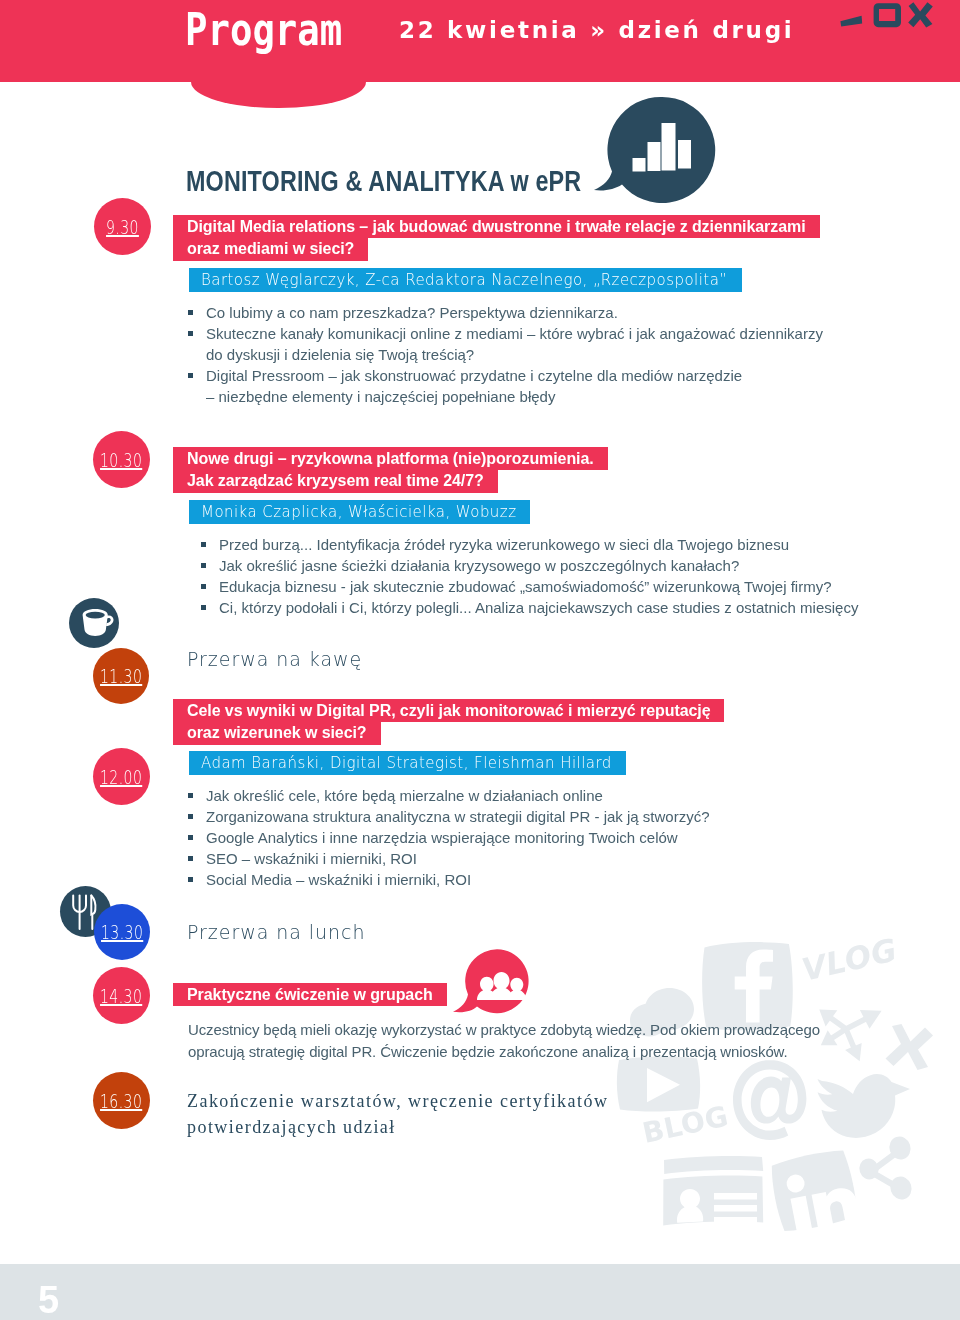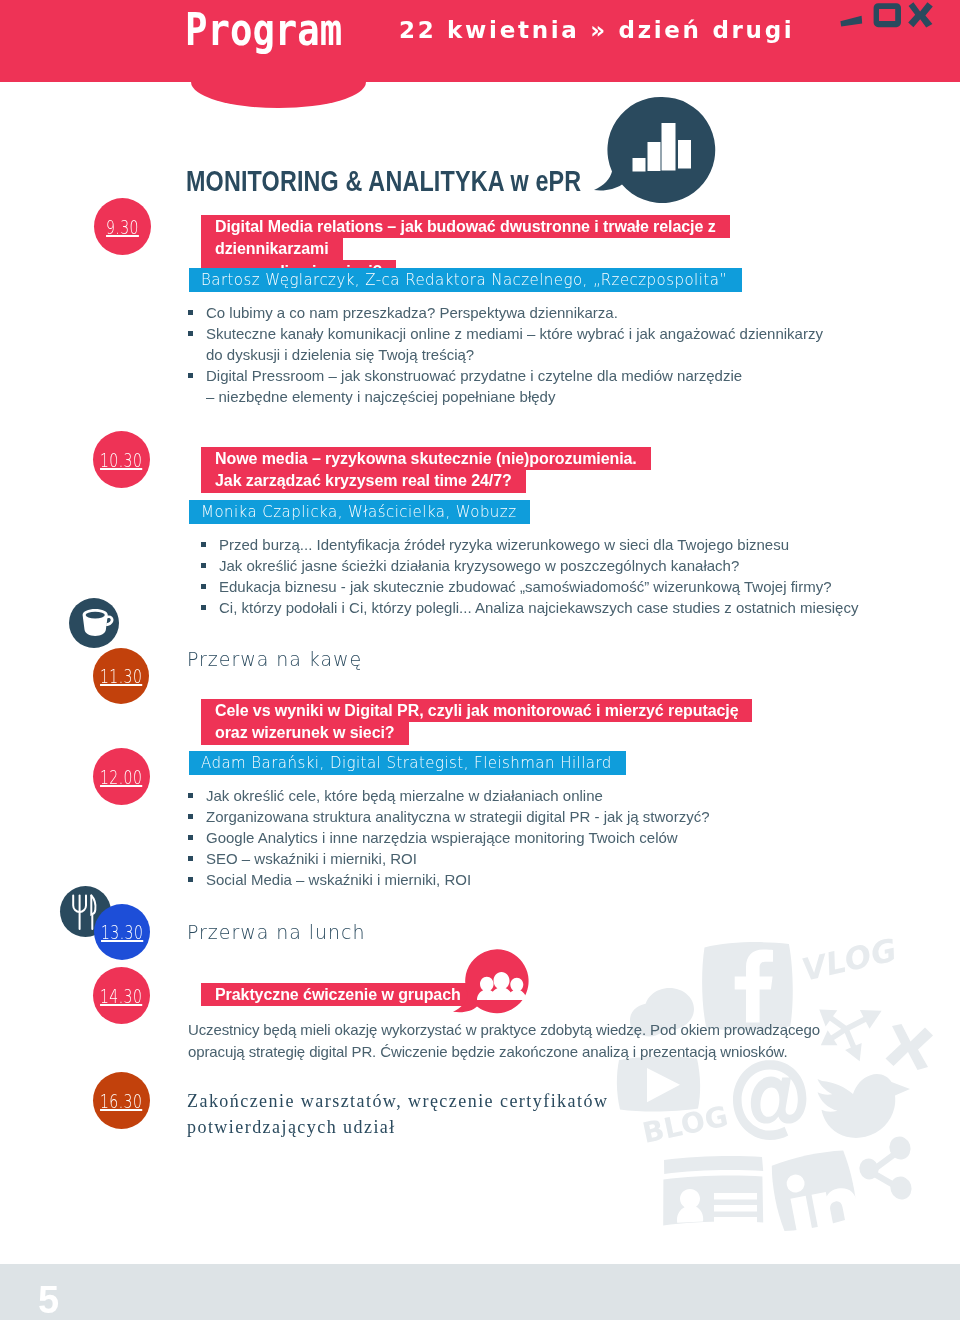--- a/index.html
+++ b/index.html
@@ -37,21 +37,21 @@
   .tcircle span { font-size:20px; line-height:1; transform:scaleX(0.70); display:inline-block;
                   font-weight:300; letter-spacing:0.6px; }
   .dcircle { position:absolute; border-radius:50%; background:#2a4a5e; }
 
   
   .sec-head { position:absolute; color:#2a4a5e; font-weight:bold; font-size:29px; line-height:29px;
               letter-spacing:0.2px; transform:scaleX(0.805); transform-origin:left top; white-space:nowrap; }
 
   
   .hl { position:absolute; font-size:0; }
-  .hl .ln { display:block; color:#fff; font-weight:bold; font-size:16px; letter-spacing:-0.08px; line-height:22.6px;margin-left:28px; }
+  .hl .ln { display:block; color:#fff; font-weight:bold; font-size:16px; letter-spacing:-0.08px; line-height:22.6px; }
   .hl .ln i { font-style:normal; background:#ee3356; padding:3.3px 14px 3.3px 14px; box-decoration-break:clone;
               -webkit-box-decoration-break:clone; }
   .spk { position:absolute; }
   .spk .ln { display:block; font-size:15px; letter-spacing:.45px; line-height:21px; color:#fff;margin-left:16px; }
   .spk .ln i { font-style:normal; background:#0f9ddb; padding:2.6px 14px 2.6px 12px; }
 
   
   .blist { position:absolute; color:#49616e; font-size:15px; line-height:20.9px; }
   .blist .b { position:relative; padding-left:18px; }
   .blist .b:before { content:""; position:absolute; left:0; top:7px; width:5px; height:5px; background:#2a4a5e; }
@@ -185,21 +185,21 @@
     <div class="b">
         <span>Digital Pressroom – jak skonstruować przydatne i czytelne dla mediów narzędzie</span>
         <span class="cont">– niezbędne elementy i najczęściej popełniane błędy</span>
       </div>
   </div>
 
   <div class="tcircle" style="left:93px;top:431px;width:57px;height:57px">
     <span class="hand">10.30</span>
   </div>
   <div class="hl" style="left:173px;top:448px;width:650px">
-    <span class="ln"><i>Nowe media – ryzykowna skutecznie (nie)porozumienia.</i></span>
+    <span class="ln"><i>Nowe drugi – ryzykowna platforma (nie)porozumienia.</i></span>
     <span class="ln"><i>Jak zarządzać kryzysem real time 24/7?</i></span>
   </div>
   <div class="spk" style="left:173px;top:502px;width:680px">
     <span class="ln hand"><i>Monika Czaplicka, Właścicielka, Wobuzz</i></span>
   </div>
   <div class="blist" style="left:201px;top:535px;width:700px">
     <div class="b">
         <span>Przed burzą... Identyfikacja źródeł ryzyka wizerunkowego w sieci dla Twojego biznesu</span>
       </div>
     <div class="b">

